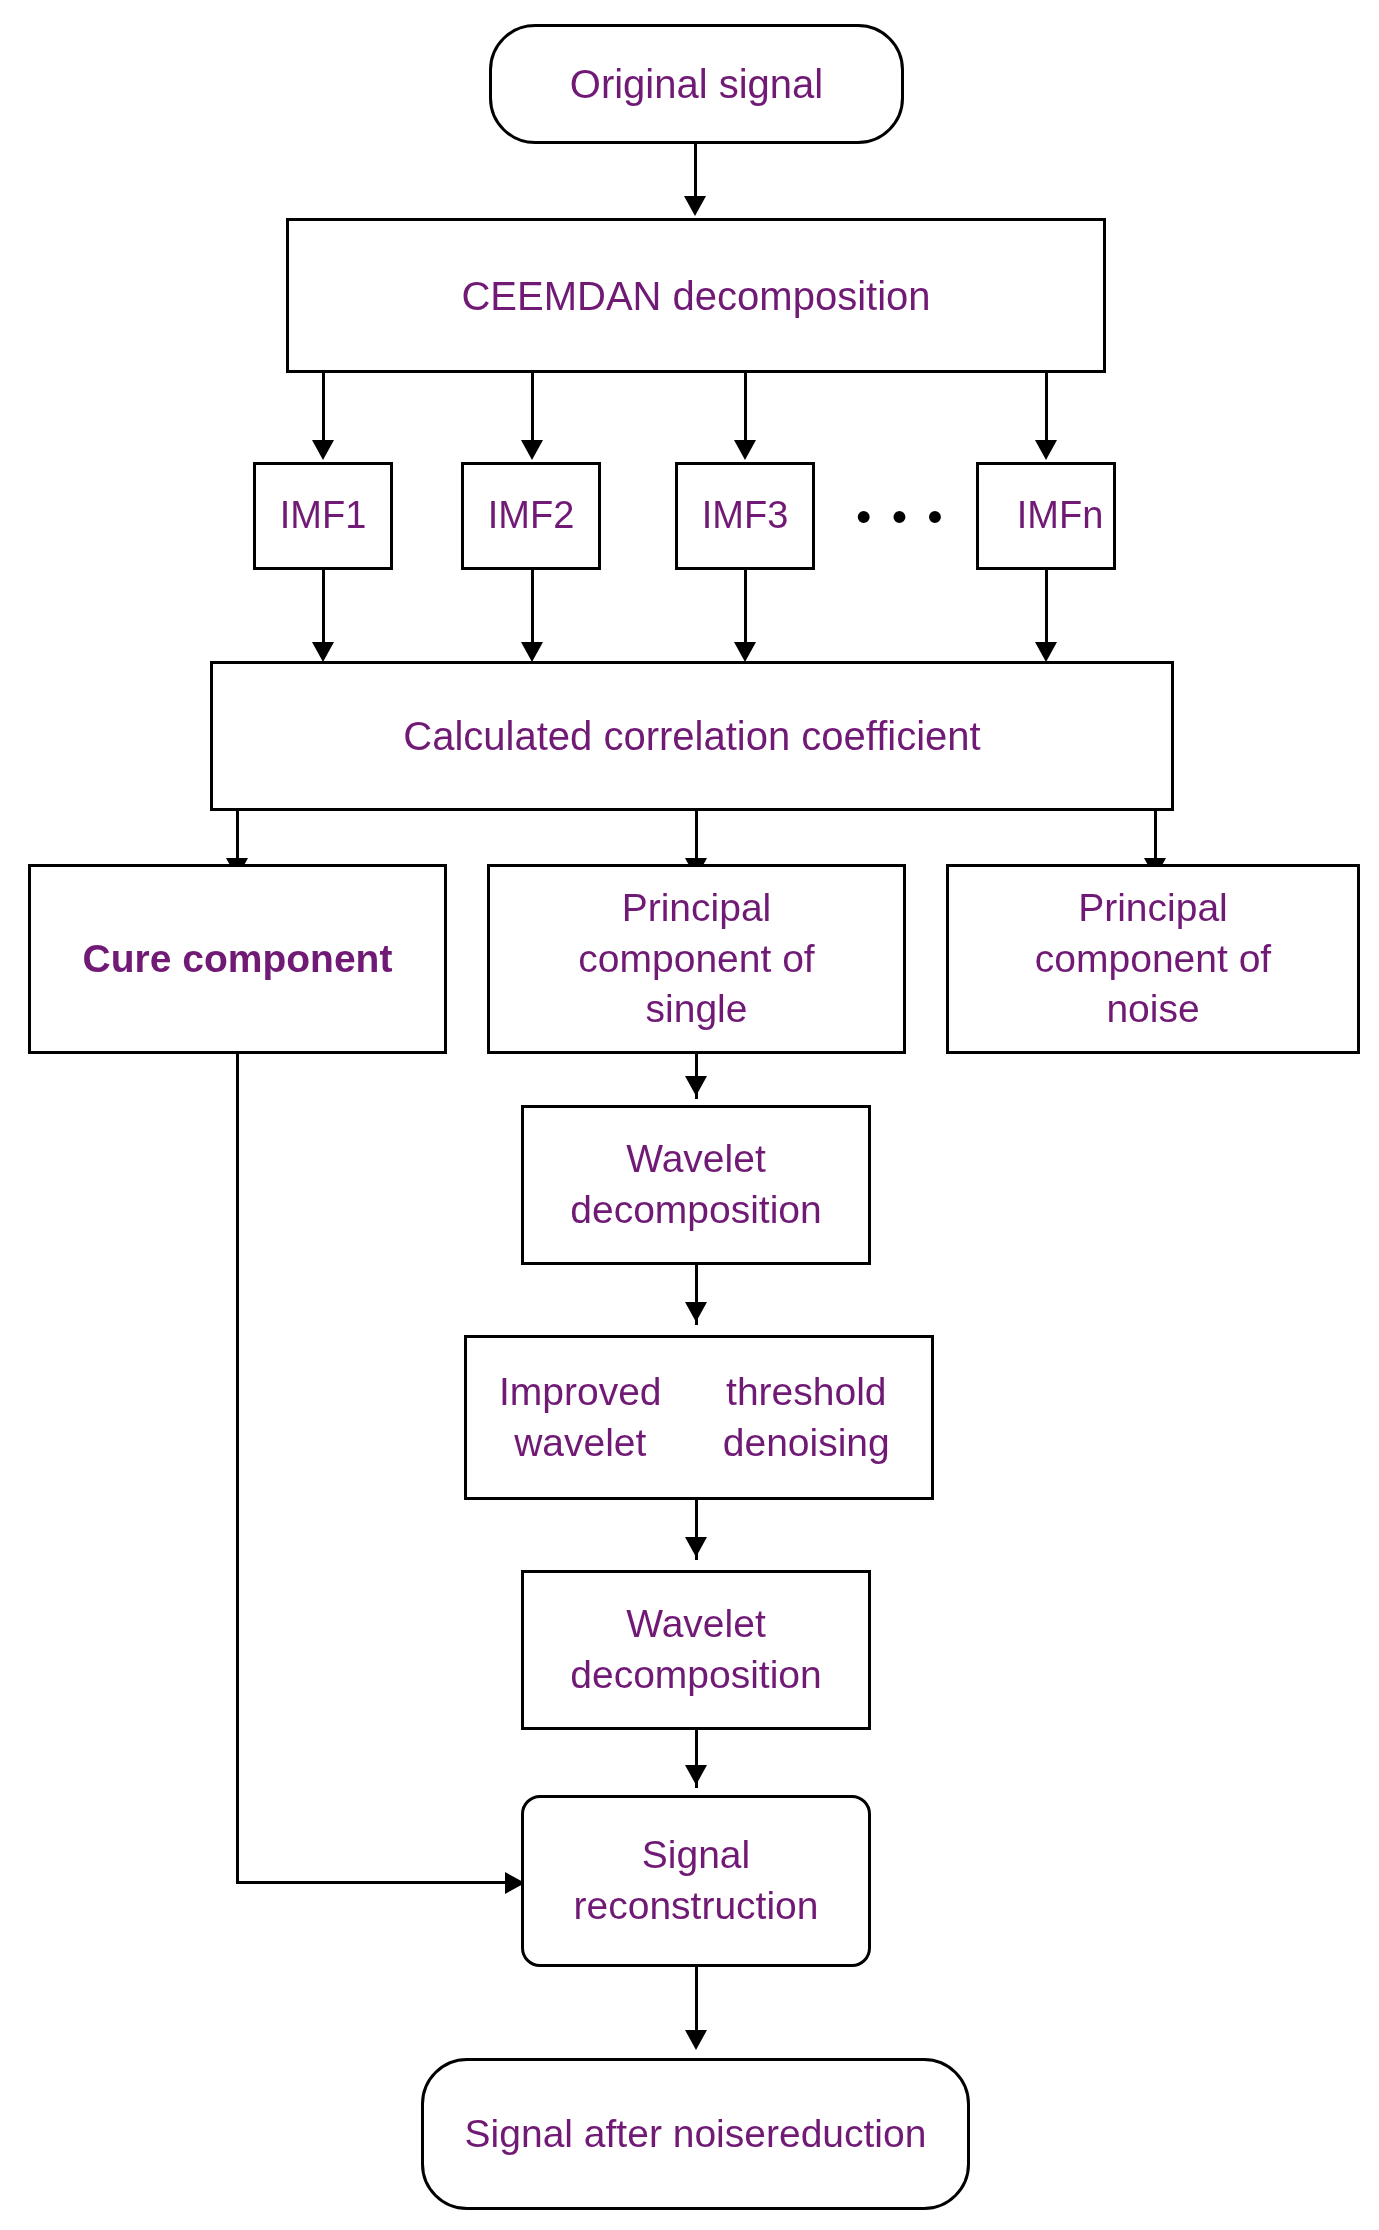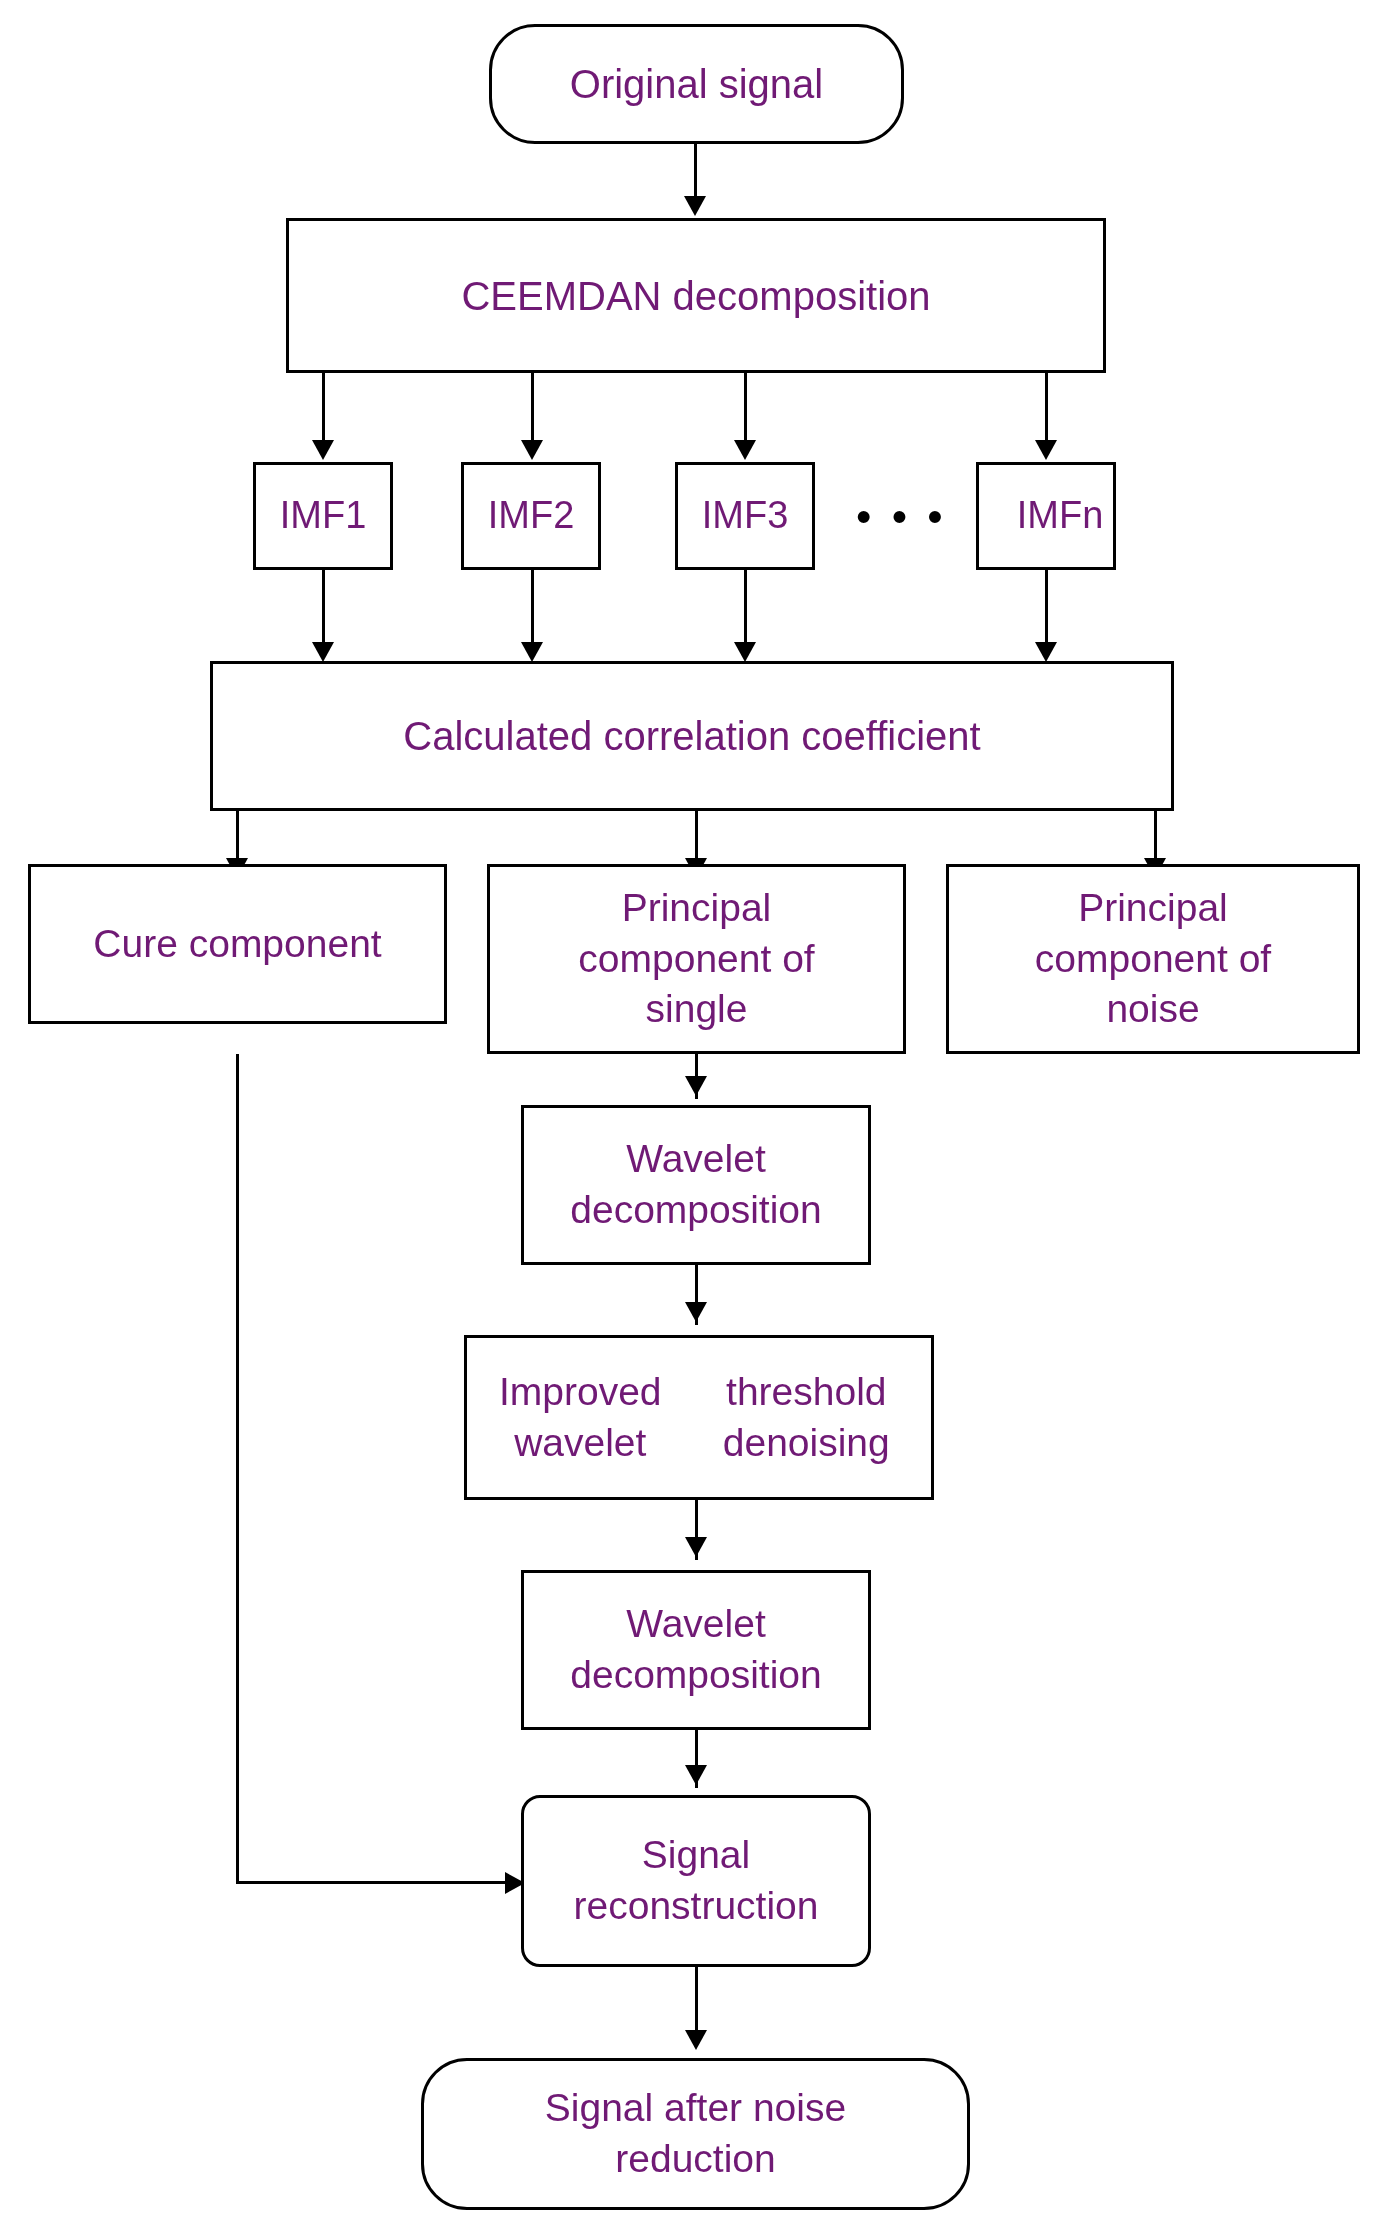--- a/index.html
+++ b/index.html
@@ -132,21 +132,21 @@
 
   <div class="edge v" style="left:236px; top:811px; height:50px;"></div>
   <div class="arrowdown" style="left:226px; top:858px;"></div>
 
   <div class="edge v" style="left:695px; top:811px; height:50px;"></div>
   <div class="arrowdown" style="left:685px; top:858px;"></div>
 
   <div class="edge v" style="left:1154px; top:811px; height:50px;"></div>
   <div class="arrowdown" style="left:1144px; top:858px;"></div>
 
-  <div class="node f-lg" style="left:28px; top:864px; width:419px; height:160px;">
+  <div class="node f-lg" style="left:28px; top:864px; width:419px; height:190px;font-weight:bold;">
     <span>Cure component</span>
   </div>
 
   <div class="node f-lg" style="left:487px; top:864px; width:419px; height:190px; flex-direction:column;">
     <span>Principal</span>
     <span>component of</span>
     <span>single</span>
   </div>
 
   <div class="node f-lg" style="left:946px; top:864px; width:414px; height:190px; flex-direction:column;">
@@ -187,18 +187,18 @@
   <div class="arrowright" style="left:505px; top:1872px;"></div>
 
   <div class="node f-lg" style="left:521px; top:1795px; width:350px; height:172px; flex-direction:column;border-radius:19px;">
     <span>Signal</span>
     <span>reconstruction</span>
   </div>
 
   <div class="edge v" style="left:695px; top:1967px; height:66px;"></div>
   <div class="arrowdown" style="left:685px; top:2030px;"></div>
 
-  <div class="node terminator f-lg" style="left:421px; top:2058px; width:549px; height:152px; flex-direction:column;">
+  <div class="node terminator f-lg" style="left:421px; top:2058px; width:549px; height:152px; flex-direction:row;">
     <span>Signal after noise</span>
     <span>reduction</span>
   </div>
 
 </div>
 
 </body></html>

